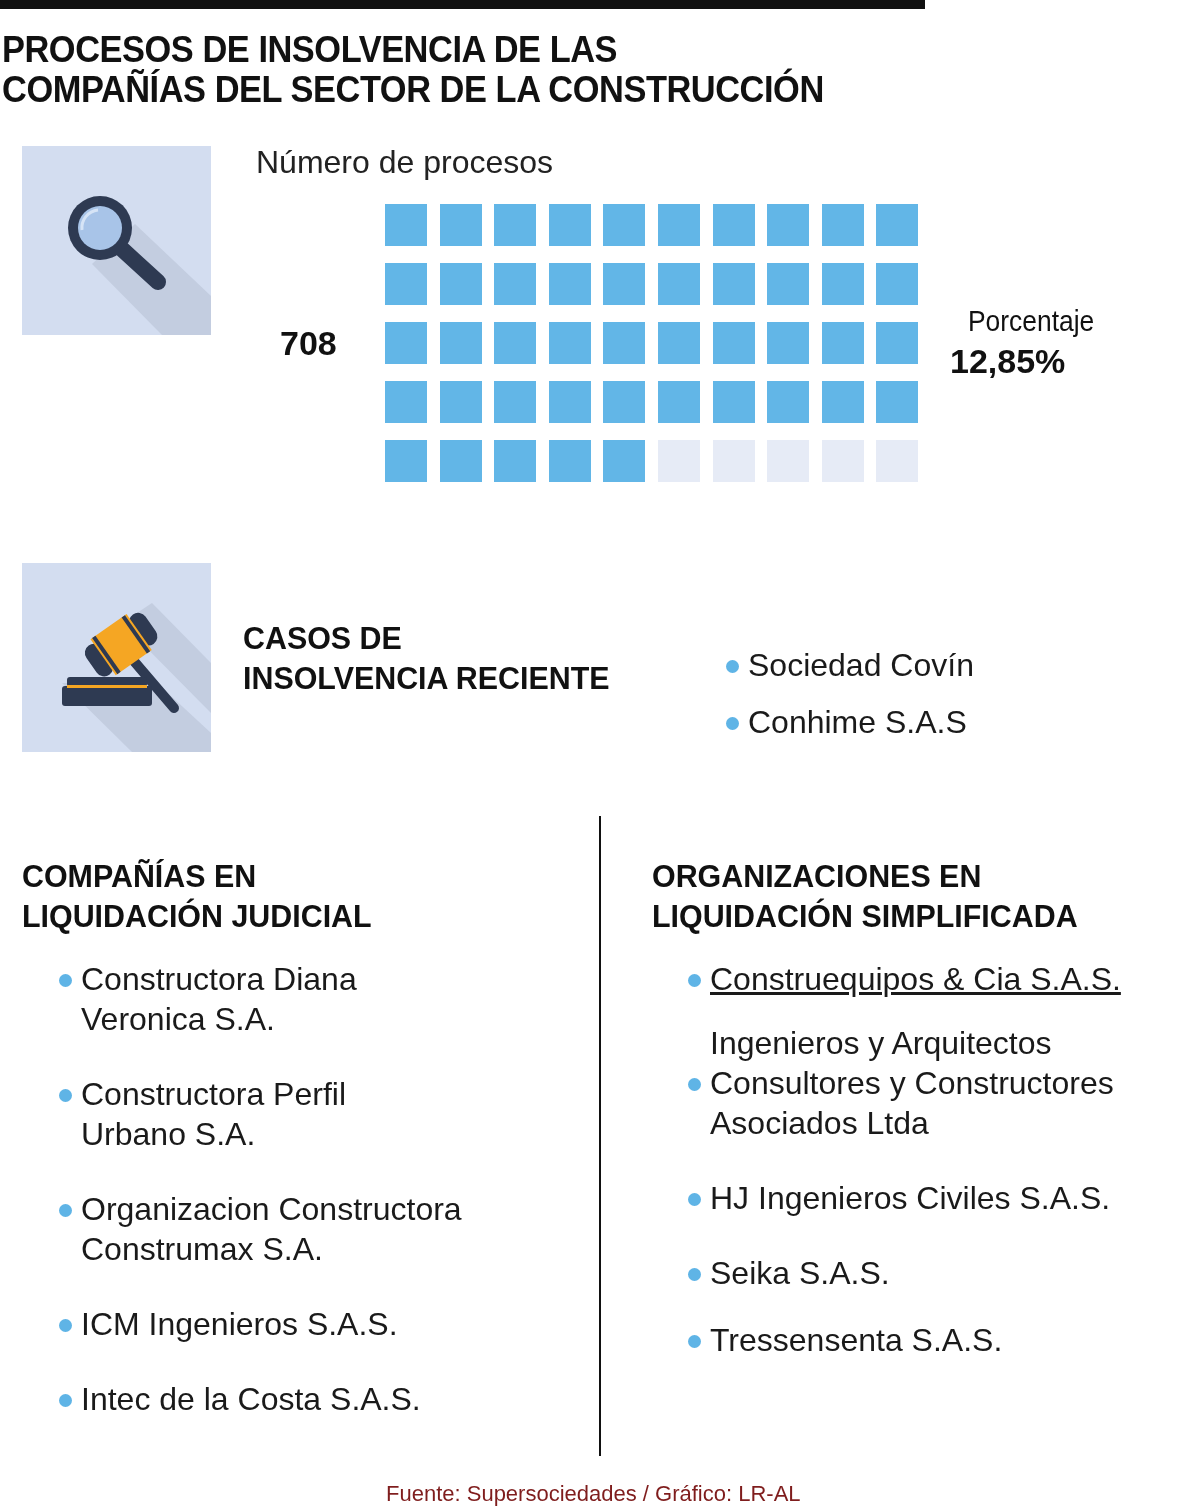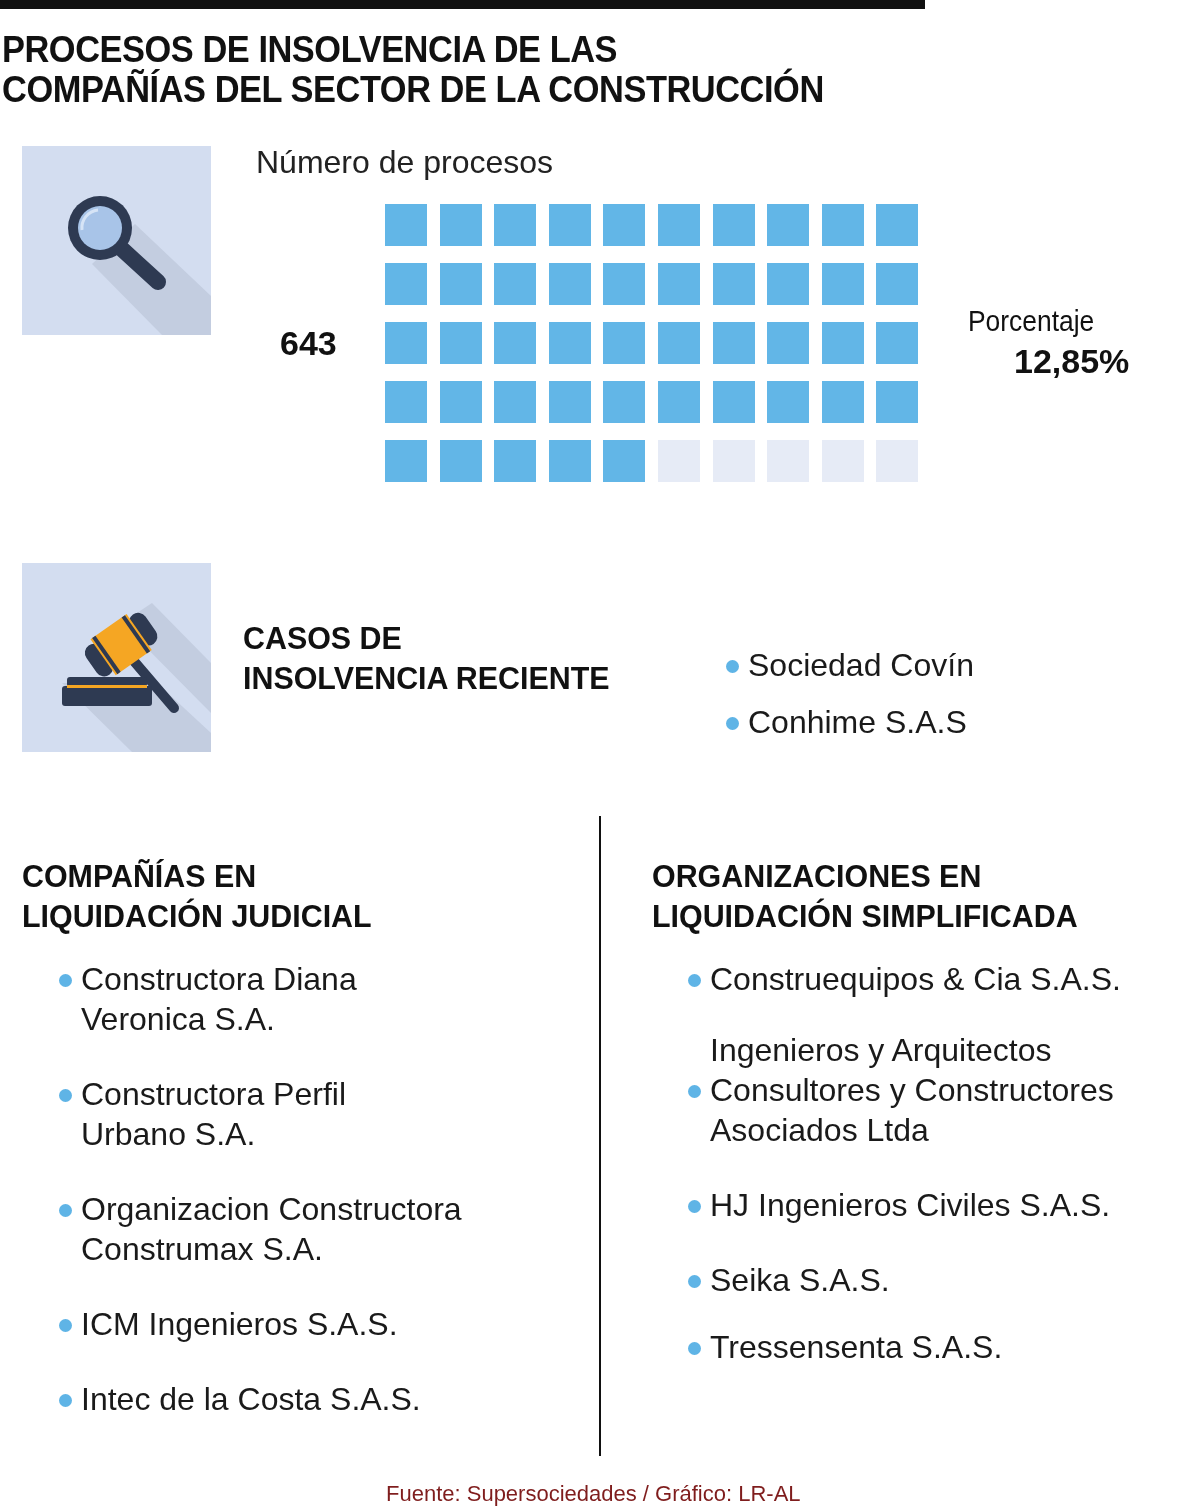--- a/index.html
+++ b/index.html
@@ -11,21 +11,21 @@
            letter-spacing: -0.5px; transform: scaleX(0.93); transform-origin: left top; white-space: nowrap; }
   .icon-box { width: 189px; height: 189px; background: #d3ddf0; overflow: hidden; }
   .icon-box svg { display: block; }
   .subhead { font-size: 32px; font-weight: 300; color: #222; }
   .big-num { font-size: 34px; font-weight: bold; }
   .grid { left: 385px; top: 204px; width: 536px; display: grid;
           grid-template-columns: repeat(10, 42px); grid-auto-rows: 42px;
           column-gap: 12.6px; row-gap: 17px; }
   .cell { width: 42px; height: 42px; }
   .pct-label { left: 968px; top: 304px; font-size: 30px; transform: scaleX(0.88); transform-origin: left top; white-space: nowrap; }
-  .pct-value { left: 1014px; top: 342px; font-size: 34px; font-weight: bold; text-align: center; }
+  .pct-value { left: 950px; top: 342px; font-size: 34px; font-weight: bold; text-align: center; }
   .sec-head { font-size: 32px; font-weight: bold; line-height: 40px; white-space: nowrap;
               transform: scaleX(0.95); transform-origin: left top; }
   .list { list-style: none; margin: 0; padding: 0; }
   .list li { position: relative; font-size: 32px; font-weight: 300; line-height: 40px; color: #1a1a1a;
              padding-left: 28px; white-space: nowrap; }
   .list li .dot { position: absolute; left: 6px; width: 13px; height: 13px; border-radius: 50%; background: #5fb4e6; }
   .divider { left: 599px; top: 816px; width: 2px; height: 640px; background: #111; }
   .source { left: 386px; top: 1481px; font-size: 22px; color: #7f1d1d; font-weight: 300; white-space: nowrap; }
 </style>
 </head>
@@ -43,21 +43,21 @@
     <polygon points="70,118 113,78 189,150 189,189 140,189" fill="#c3cde0"></polygon>
     <line x1="101" y1="104" x2="136" y2="136" stroke="#2e3a52" stroke-width="16" stroke-linecap="round"></line>
     <circle cx="78" cy="82" r="32" fill="#2e3a52"></circle>
     <circle cx="78" cy="82" r="22" fill="#a8c4e8"></circle>
     <path d="M60,84 A18,18 0 0 1 76,64" stroke="#d6e4f6" stroke-width="3" fill="none"></path>
   </svg>
 </div>
 
 <div class="abs subhead" style="left:256px;top:144px;">Número de procesos</div>
 
-<div class="abs big-num" style="left:280px;top:324px;">643</div>
+<div class="abs big-num" style="left:280px;top:324px;">708</div>
 
 <div class="abs grid" id="waffle">
     <div class="cell" style="background: rgb(98, 182, 231);"></div>
     <div class="cell" style="background: rgb(98, 182, 231);"></div>
     <div class="cell" style="background: rgb(98, 182, 231);"></div>
     <div class="cell" style="background: rgb(98, 182, 231);"></div>
     <div class="cell" style="background: rgb(98, 182, 231);"></div>
     <div class="cell" style="background: rgb(98, 182, 231);"></div>
     <div class="cell" style="background: rgb(98, 182, 231);"></div>
     <div class="cell" style="background: rgb(98, 182, 231);"></div>
@@ -168,21 +168,21 @@
       <div>Intec de la Costa S.A.S.</div>
     </li>
 </ul>
 
 <div class="abs sec-head" style="left:652px;top:856px;">
   <div>ORGANIZACIONES EN</div>
   <div>LIQUIDACIÓN SIMPLIFICADA</div>
 </div>
 
 <ul class="abs list" style="left:682px;top:959px;">
-  <li style="margin-bottom:31px;">
+  <li style="margin-bottom:24px;text-decoration:underline;">
       <span class="dot" style="top:15px;"></span>
       <div>Construequipos &amp; Cia S.A.S.</div>
     </li>
   <li style="margin-bottom:35px;">
       <span class="dot" style="top:55px;"></span>
       <div>Ingenieros y Arquitectos</div>
       <div>Consultores y Constructores</div>
       <div>Asociados Ltda</div>
     </li>
   <li style="margin-bottom:35px;">

